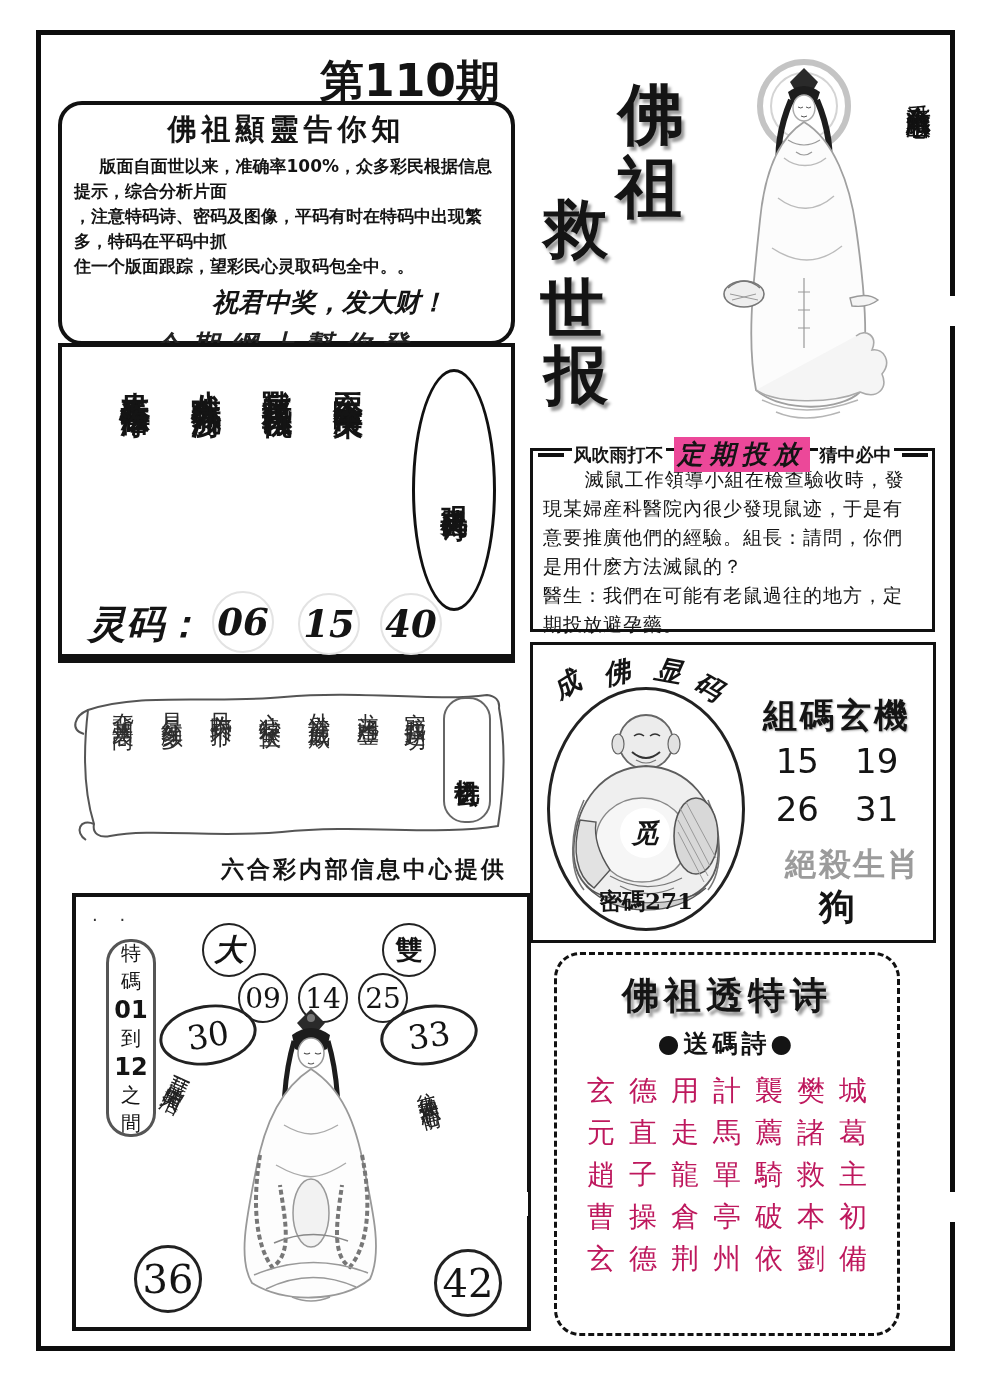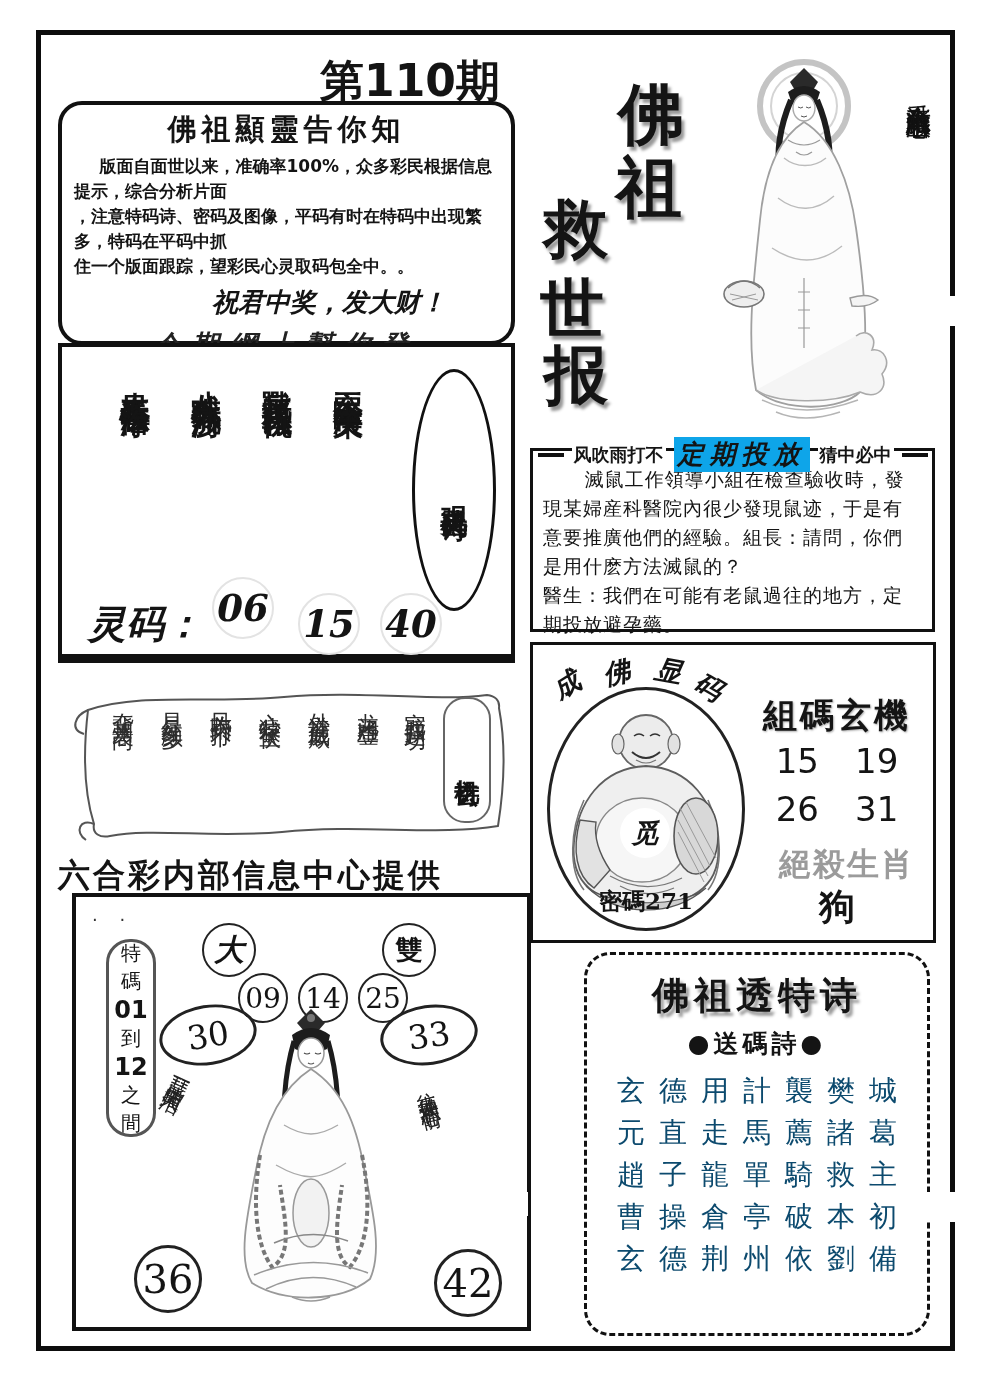--- a/index.html
+++ b/index.html
@@ -8,21 +8,21 @@
   .abs{position:absolute;}
   .vtext{writing-mode:vertical-rl;text-orientation:upright;}
   .circ{border:3px solid #222;border-radius:50%;display:flex;align-items:center;justify-content:center;background:#fff;}
   .faintcirc{border:2px solid #e3e3e3;border-radius:50%;display:flex;align-items:center;justify-content:center;}
   .hand{font-family:"DejaVu Serif",serif;}
   .shadowed{text-shadow:3px 4px 3px #999;}
   .dash{height:4px;background:#111;display:inline-block;}
   .jline{font-family:"DejaVu Serif",serif;font-size:19px;line-height:29px;letter-spacing:1px;}
   .indent{text-indent:2.2em;}
   .gridrow{font-family:Liberation Serif, serif;font-size:28px;line-height:42px;text-align:center;
-           letter-spacing:14px;text-indent:14px;color:#0c4a6e;}
+           letter-spacing:14px;text-indent:14px;color:#be185d;}
   svg{display:block;}
 </style>
 </head>
 <body>
 
 <div class="abs" style="left:36px;top:30px;width:909px;height:1311px;border:5px solid #0d0d0d;"></div>
 
 <div class="abs" style="left:300px;top:52px;width:220px;font-size:44px;font-weight:bold;text-align:center;">第110期</div>
 
 <div class="abs" style="left:58px;top:101px;width:449px;height:236px;border:4px solid #111;border-radius:24px;background:#fff;">
@@ -46,21 +46,21 @@
 
 <div class="abs" style="left:58px;top:343px;width:449px;height:307px;border:4px solid #111;border-bottom-width:9px;background:#fff;">
   <div class="abs vtext hand" style="left:52px;top:20px;height:240px;font-size:30px;font-weight:bold;letter-spacing:3px;">木呆奉法收悟净</div>
   <div class="abs vtext hand" style="left:123px;top:20px;height:240px;font-size:30px;font-weight:bold;letter-spacing:3px;">八戒大戰流沙河</div>
   <div class="abs vtext hand" style="left:194px;top:20px;height:240px;font-size:30px;font-weight:bold;letter-spacing:3px;">戰長江孫氏報仇</div>
   <div class="abs vtext hand" style="left:265px;top:20px;height:240px;font-size:30px;font-weight:bold;letter-spacing:3px;">定三分隆中决策</div>
   <div class="abs" style="left:350px;top:22px;width:78px;height:236px;border:3px solid #111;border-radius:50%;display:flex;align-items:center;justify-content:center;">
     <div class="vtext hand" style="font-size:27px;font-weight:bold;letter-spacing:2px;">观音灵码诗</div>
   </div>
   <div class="abs hand" style="left:26px;top:252px;font-size:38px;font-weight:bold;font-style:italic;">灵码：</div>
-  <div class="abs faintcirc hand" style="left:150px;top:230px;width:58px;height:58px;text-align:right;">
+  <div class="abs faintcirc hand" style="left:150px;top:244px;width:58px;height:58px;text-align:right;">
     <span style="font-size:37px;font-weight:bold;font-style:italic;">06</span>
   </div>
   <div class="abs faintcirc hand" style="left:236px;top:246px;width:58px;height:58px;">
     <span style="font-size:37px;font-weight:bold;font-style:italic;">15</span>
   </div>
   <div class="abs faintcirc hand" style="left:318px;top:246px;width:58px;height:58px;">
     <span style="font-size:37px;font-weight:bold;font-style:italic;">40</span>
   </div>
 </div>
 
@@ -75,21 +75,21 @@
 <div class="abs vtext hand" style="left:157px;top:695px;height:135px;font-size:22px;letter-spacing:4px;color:#2c2c2c;">只是红颜多</div>
 <div class="abs vtext hand" style="left:206px;top:695px;height:135px;font-size:22px;letter-spacing:4px;color:#2c2c2c;">风吹雨打不</div>
 <div class="abs vtext hand" style="left:255px;top:695px;height:135px;font-size:22px;letter-spacing:4px;color:#2c2c2c;">心猿获宝伏</div>
 <div class="abs vtext hand" style="left:304px;top:695px;height:135px;font-size:22px;letter-spacing:4px;color:#2c2c2c;">外道施威欺</div>
 <div class="abs vtext hand" style="left:353px;top:695px;height:135px;font-size:22px;letter-spacing:4px;color:#2c2c2c;">龙门难登二</div>
 <div class="abs vtext hand" style="left:400px;top:695px;height:135px;font-size:22px;letter-spacing:4px;color:#2c2c2c;">完璧归赵功</div>
 <div class="abs" style="left:443px;top:697px;width:44px;height:122px;border:2px solid #666;border-radius:22px;display:flex;align-items:center;justify-content:center;">
   <span class="vtext hand" style="font-size:25px;font-weight:bold;">玄机诗</span>
 </div>
 
-<div class="abs hand" style="left:58px;top:854px;width:449px;text-align:left;font-size:32px;font-weight:bold;letter-spacing:3px;">六合彩内部信息中心提供</div>
+<div class="abs hand" style="left:58px;top:854px;width:449px;text-align:right;font-size:23px;font-weight:bold;letter-spacing:3px;">六合彩内部信息中心提供</div>
 
 <div class="abs" style="left:72px;top:893px;width:451px;height:430px;border:4px solid #111;background:#fff;">
   <div class="abs" style="left:16px;top:12px;font-size:18px;color:#333;letter-spacing:8px;">· ·</div>
 
   <div class="abs" style="left:30px;top:42px;width:44px;height:192px;border:3px solid #555;border-radius:24px;
               display:flex;flex-direction:column;align-items:center;justify-content:center;gap:1px;">
     <span class="hand" style="font-size:20px;">特</span>
     <span class="hand" style="font-size:20px;">碼</span>
     <span style="font-size:24px;font-weight:bold;">01</span>
     <span class="hand" style="font-size:20px;">到</span>
@@ -181,21 +181,21 @@
   <path d="M70,352 Q112,372 166,352 M84,364 Q112,376 148,364" stroke="#b5b5b5" stroke-width="1.4" fill="none"></path>
   <path d="M112,230 L112,300 M106,244 L118,244 M106,262 L118,262 M106,280 L118,280" stroke="#999" stroke-width="1.2"></path>
 </svg>
 
 <div class="abs vtext hand" style="left:902px;top:84px;height:312px;font-size:25px;letter-spacing:1px;color:#111;">香港六合彩券信息中心出版</div>
 
 <div class="abs" style="left:530px;top:448px;width:399px;height:178px;border:3px solid #111;background:#fff;">
   <div class="abs" style="left:0;top:-14px;width:100%;display:flex;align-items:center;justify-content:center;gap:8px;">
     <span class="dash" style="width:26px;"></span>
     <span class="hand" style="font-size:18px;font-weight:bold;background:#fff;padding:0 2px;">风吹雨打不</span>
-    <span class="hand" style="font-size:26px;font-weight:bold;font-style:italic;background:#0ea5e9;padding:0 4px;letter-spacing:6px;">定期投放</span>
+    <span class="hand" style="font-size:26px;font-weight:bold;font-style:italic;background:#ec4899;padding:0 4px;letter-spacing:6px;">定期投放</span>
     <span class="hand" style="font-size:18px;font-weight:bold;background:#fff;padding:0 2px;">猜中必中</span>
     <span class="dash" style="width:26px;"></span>
   </div>
   <div style="padding:14px 22px 0 10px;">
     <div class="jline indent">滅鼠工作領導小組在檢查驗收時，發</div>
     <div class="jline">現某婦産科醫院內很少發現鼠迹，于是有</div>
     <div class="jline">意要推廣他們的經驗。組長：請問，你們</div>
     <div class="jline">是用什麽方法滅鼠的？</div>
     <div class="jline">醫生：我們在可能有老鼠過往的地方，定</div>
     <div class="jline">期投放避孕藥。</div>
@@ -234,25 +234,25 @@
 
   <div class="abs hand" style="left:214px;top:48px;width:180px;text-align:center;font-size:34px;font-weight:bold;letter-spacing:3px;text-shadow:1px 1px 2px #aaa;">組碼玄機</div>
   <div class="abs" style="left:214px;top:96px;width:180px;display:flex;justify-content:center;gap:36px;font-size:34px;">
     <span>15</span>
     <span>19</span>
   </div>
   <div class="abs" style="left:214px;top:144px;width:180px;display:flex;justify-content:center;gap:36px;font-size:34px;">
     <span>26</span>
     <span>31</span>
   </div>
-  <div class="abs hand" style="left:202px;top:198px;width:180px;text-align:right;font-size:32px;font-weight:bold;color:#9b9b9b;letter-spacing:2px;">絕殺生肖</div>
+  <div class="abs hand" style="left:230px;top:198px;width:180px;text-align:center;font-size:32px;font-weight:bold;color:#9b9b9b;letter-spacing:2px;">絕殺生肖</div>
   <div class="abs hand" style="left:214px;top:238px;width:180px;text-align:center;font-size:36px;font-weight:bold;">狗</div>
 </div>
 
-<div class="abs" style="left:584px;top:952px;width:340px;height:378px;border:3px dashed #111;border-radius:26px;background:#fff;">
+<div class="abs" style="left:554px;top:952px;width:340px;height:378px;border:3px dashed #111;border-radius:26px;background:#fff;">
   <div class="hand shadowed" style="text-align:center;margin-top:16px;font-size:37px;font-weight:bold;letter-spacing:5px;">佛祖透特诗</div>
   <div class="hand" style="text-align:center;margin-top:6px;font-size:25px;font-weight:bold;letter-spacing:4px;">●送碼詩●</div>
   <div style="margin-top:10px;">
     <div class="gridrow">玄德用計襲樊城</div>
     <div class="gridrow">元直走馬薦諸葛</div>
     <div class="gridrow">趙子龍單騎救主</div>
     <div class="gridrow">曹操倉亭破本初</div>
     <div class="gridrow">玄德荆州依劉備</div>
   </div>
 </div>

